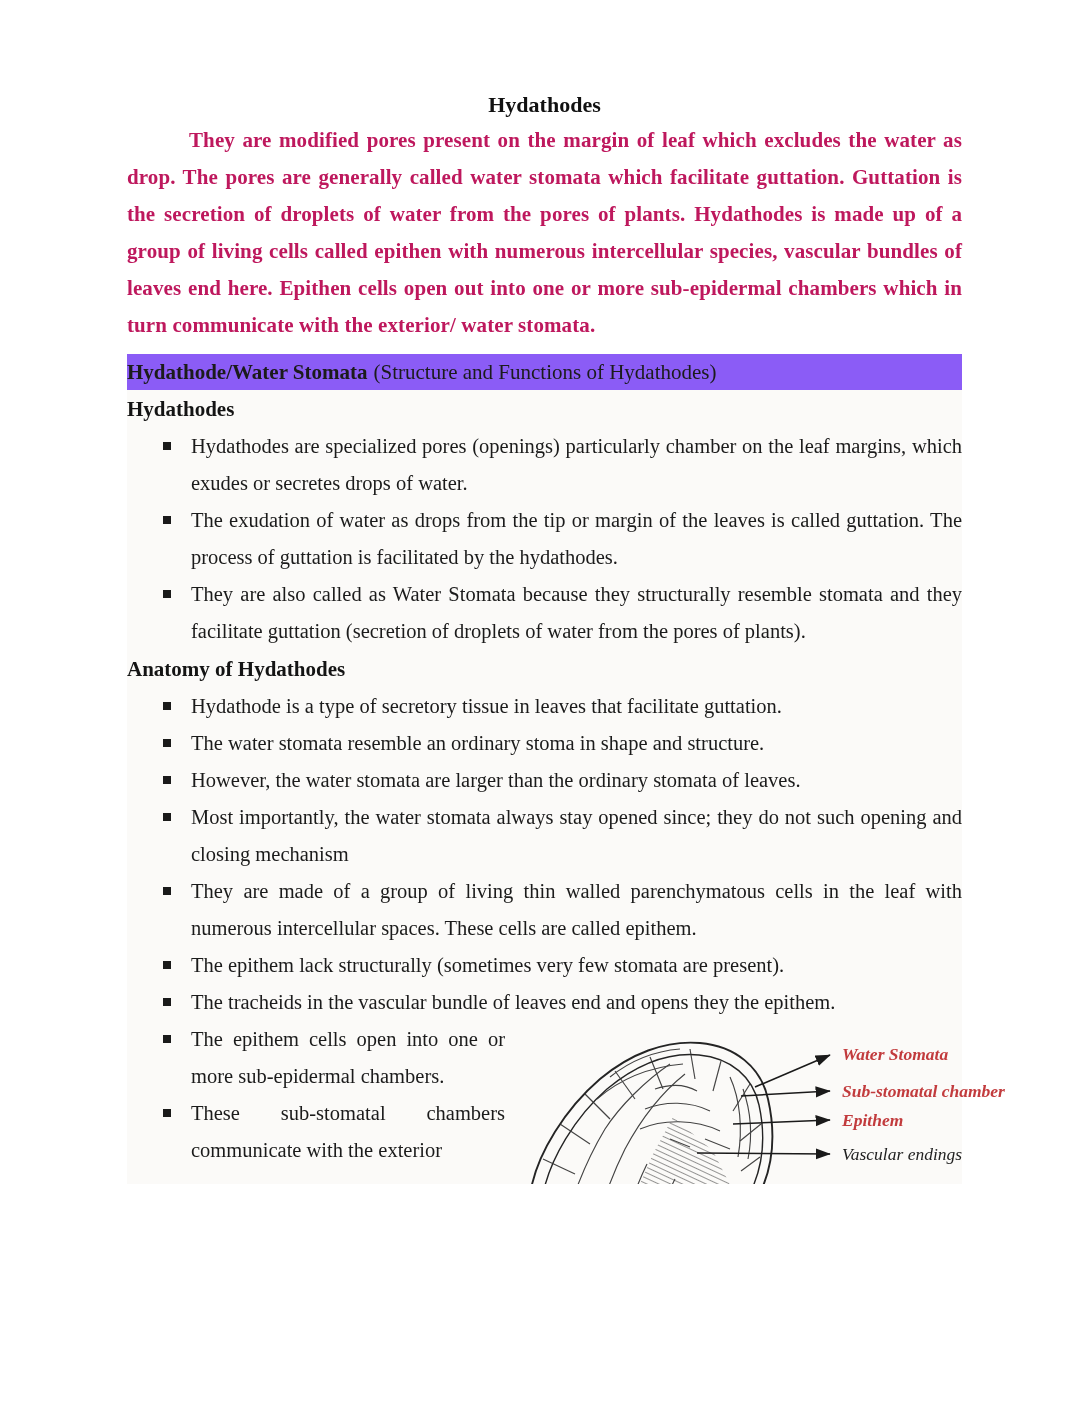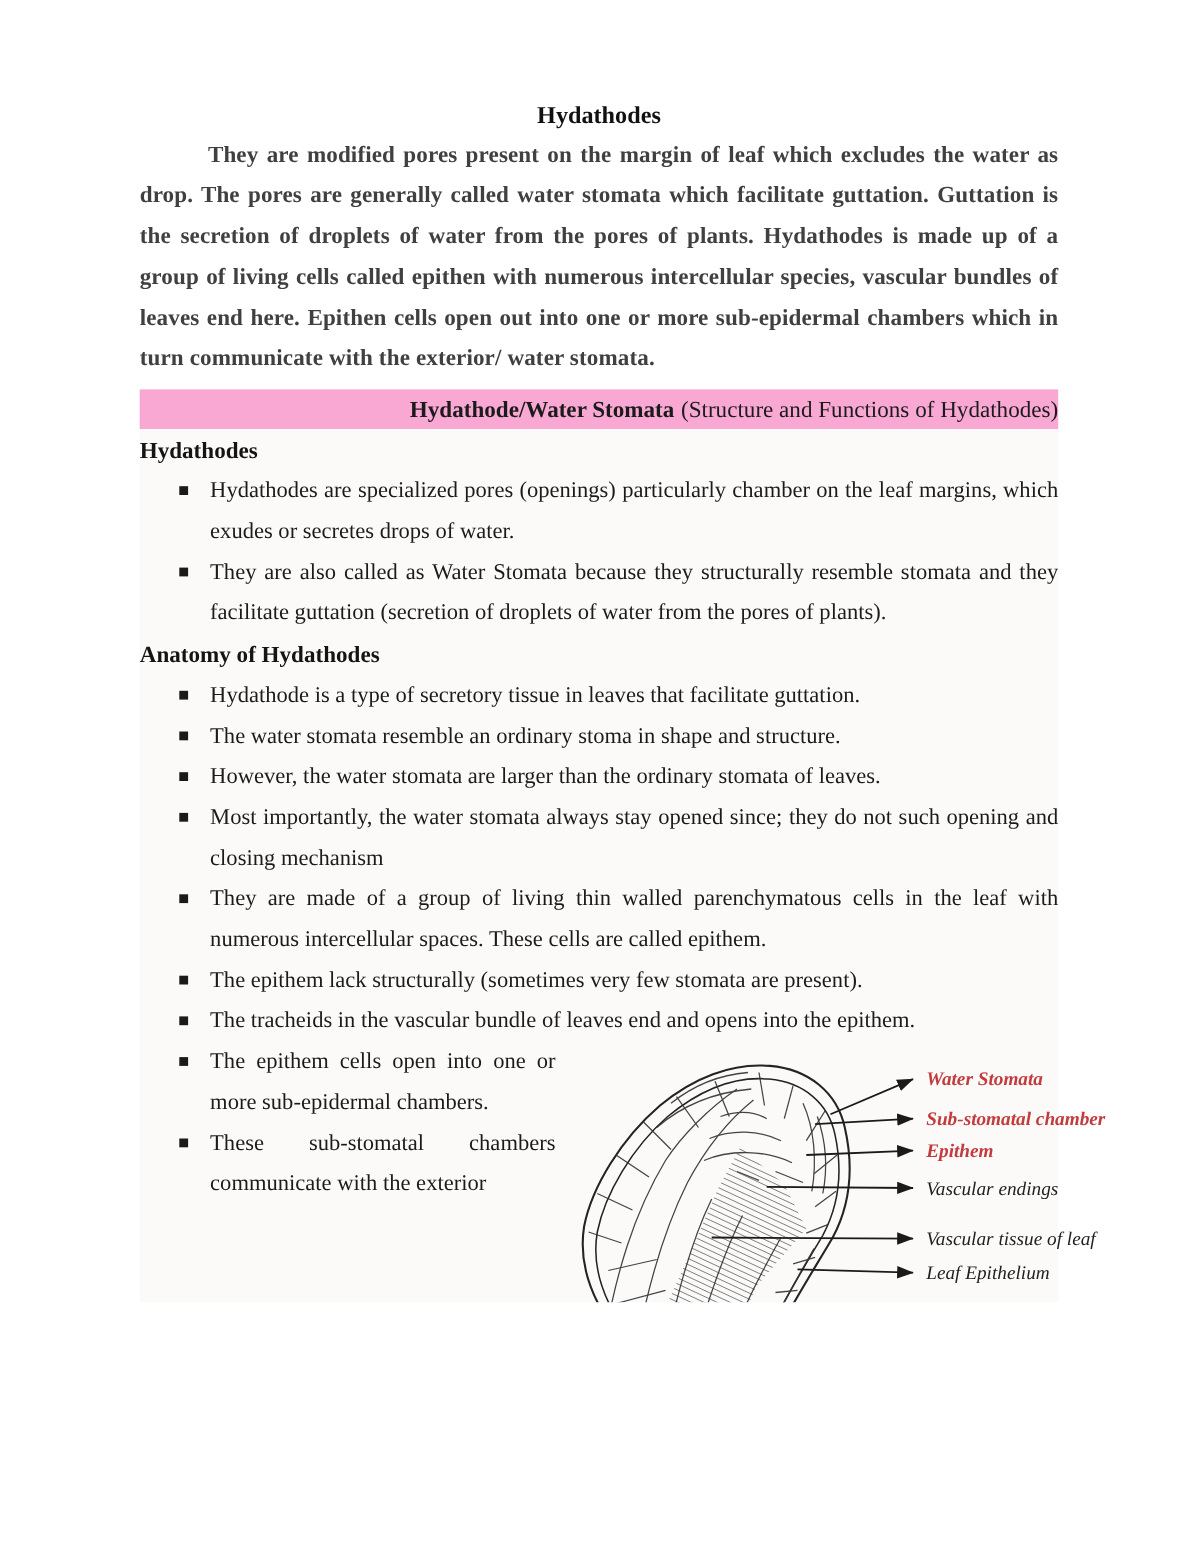--- a/index.html
+++ b/index.html
@@ -14,32 +14,32 @@
   .content{position:absolute;left:127px;top:0;width:835px;}
   .doc-title{
     margin:0;padding-top:92px;
     font-size:22px;font-weight:bold;text-align:center;line-height:26px;
     color:#111;
   }
   .intro{
     margin:4px 0 0 0;
     font-size:21px;font-weight:bold;line-height:37px;
     text-align:justify;text-indent:62px;
-    color:#404040;
+    color:#be185d;
     letter-spacing:.1px;
   }
   .scan-block{
     margin-top:10px;
     background:#fbfaf8;
     padding-bottom:2px;
   }
   .band{
-    background:#f9a8d4;
+    background:#8b5cf6;
     height:36px;line-height:36px;
-    text-align:right;font-size:21px;
+    text-align:left;font-size:21px;
     white-space:nowrap;
   }
   .band .b{font-weight:bold;margin-right:6px;}
   .sec-heading{
     margin:0;font-size:21px;font-weight:bold;line-height:38px;color:#141414;
   }
   ul.bullets{margin:0;padding:0;list-style:none;}
   ul.bullets li{
     position:relative;
     padding-left:64px;
@@ -68,33 +68,34 @@
     <div class="scan-block">
 
       <div class="band">
         <span class="b">Hydathode/Water Stomata</span><span>(Structure and Functions of Hydathodes)</span>
       </div>
 
       <h2 class="sec-heading">Hydathodes</h2>
 
       <ul class="bullets">
         <li>Hydathodes are specialized pores (openings) particularly chamber on the leaf margins, which exudes or secretes drops of water.</li>
+        <li>The exudation of water as drops from the tip or margin of the leaves is called guttation. The process of guttation is facilitated by the hydathodes.</li>
         <li>They are also called as Water Stomata because they structurally resemble stomata and they facilitate guttation (secretion of droplets of water from the pores of plants).</li>
       </ul>
 
       <h2 class="sec-heading">Anatomy of Hydathodes</h2>
 
       <ul class="bullets">
         <li>Hydathode is a type of secretory tissue in leaves that facilitate guttation.</li>
         <li>The water stomata resemble an ordinary stoma in shape and structure.</li>
         <li>However, the water stomata are larger than the ordinary stomata of leaves.</li>
         <li>Most importantly, the water stomata always stay opened since; they do not such opening and closing mechanism</li>
         <li>They are made of a group of living thin walled parenchymatous cells in the leaf with numerous intercellular spaces. These cells are called epithem.</li>
         <li>The epithem lack structurally (sometimes very few stomata are present).</li>
-        <li>The tracheids in the vascular bundle of leaves end and opens into the epithem.</li>
+        <li>The tracheids in the vascular bundle of leaves end and opens they the epithem.</li>
       </ul>
 
       <div class="wrap-row">
         <ul class="bullets wrap-text">
           <li>The epithem cells open into one or more sub-epidermal chambers.</li>
           <li>These sub-stomatal chambers communicate with the exterior</li>
         </ul>
 
         <figure class="figure" style="margin:8px 0 0 0;">
           <svg width="560" height="290" viewBox="0 0 560 290">

